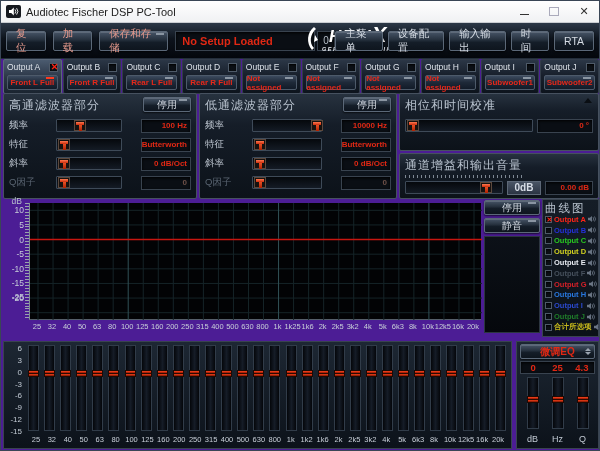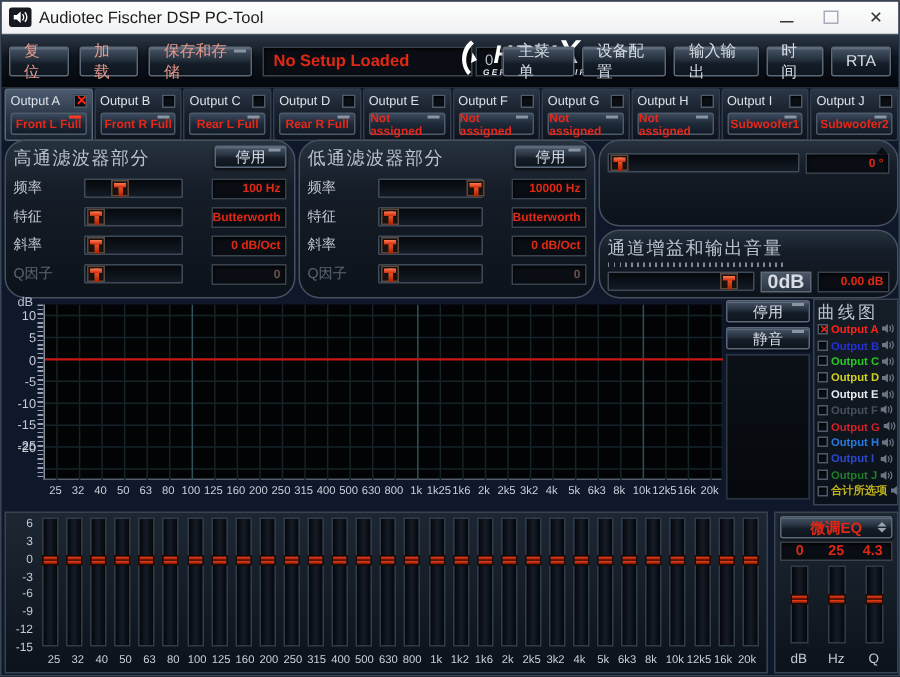--- a/index.html
+++ b/index.html
@@ -1,18 +1,18 @@
 <!DOCTYPE html>
 <html><head>
 <meta charset="utf-8">
 <style>
   * { margin:0; padding:0; box-sizing:border-box; }
   html,body { background:#2b2b2b; }
   body { font-family:"Liberation Sans", sans-serif; }
-  .app { position:relative; width:600px; height:451px; background:#0f172a; overflow:hidden;
+  .app { position:relative; width:600px; height:451px; background:#4c1d95; overflow:hidden;
          border:1px solid #3a4656; }
 
   
   .titlebar { position:absolute; left:0; top:0; width:100%; height:22px; background:linear-gradient(#ffffff,#f0f1f3);
               display:flex; align-items:center; gap:5px; padding-left:5px; border-bottom:1px solid #c9ccd1; }
   .appicon { width:15px; height:13px; background:#16191f; border-radius:2px; display:flex; align-items:center; justify-content:center; }
   .titletext { font-size:11px; color:#1c1c1c; }
   .wctrls { margin-left:auto; display:flex; height:100%; }
   .wbtn { width:30px; height:100%; display:flex; align-items:center; justify-content:center; position:relative; }
   .wbtn.min::after { content:''; width:9px; border-top:1px solid #333; margin-top:6px; }
@@ -56,21 +56,21 @@
         margin-left:auto; position:relative; flex:none; }
   .cb.on::after { content:'\2715'; position:absolute; left:1px; top:-1.5px; color:#ff2414; font-size:9px; font-weight:bold; }
   .chan { position:relative; height:15px; margin-top:2px; background:linear-gradient(180deg,#3c4a5e 0%,#1e2938 50%,#121b28 100%);
           border:1px solid #4d5a6a; border-radius:2px; display:flex; align-items:center; justify-content:center;
           color:#e6281a; font-size:8px; font-weight:bold; }
 
   
   .filters { position:absolute; left:2px; top:92px; width:596px; height:104px;
              display:grid; grid-template-columns:194px 198px 1fr; gap:2px; }
   .panel { background:linear-gradient(180deg,#27323f 0%,#151d28 30%,#0c1219 100%);
-           border:1px solid #46515f; border-radius:14px; padding:3px 5px; position:relative; }
+           border:1px solid #46515f; border-radius:2px; padding:3px 5px; position:relative; }
   .ptitle { font-size:12px; color:#b9c3cf; letter-spacing:1px; }
   .pdis { position:absolute; top:3px; right:5px; width:48px; height:15px; font-size:10px; }
   .frow { display:grid; grid-template-columns:28px 1fr 50px; gap:19px; align-items:center; height:15px; margin-top:4px; }
   .flab { font-size:9.5px; color:#c2cad4; }
   .frow.dis .flab { color:#5a6572; }
   .hslider { position:relative; height:13px; background:linear-gradient(180deg,#05080c,#141b25);
              border:1px solid #3e4a58; border-radius:1px; }
   .hthumb { position:absolute; top:0; bottom:0; width:12px; background:#171210; border:1px solid #5c483c; }
   .hthumb::before { content:''; position:absolute; left:4px; top:1px; width:3px; height:9px;
                     background:linear-gradient(180deg,#ff6a3a,#b02000); }
@@ -80,21 +80,21 @@
          color:#e02814; font-size:8px; font-weight:bold; }
   .frow.dis .val { color:#6e5048; }
   .rightcol { display:flex; flex-direction:column; gap:2px; }
   .phase-panel { height:58px; }
   .prow { display:grid; grid-template-columns:1fr 56px; gap:4px; align-items:center; height:15px; margin-top:4px; }
   .gain-panel { flex:1; }
   .ruler { width:62%; height:3px; margin-top:1px;
            background:repeating-linear-gradient(90deg,#7e8894 0 1px,transparent 1px 4px); }
   .grow { display:grid; grid-template-columns:1fr 34px 48px; gap:4px; align-items:center; height:15px; margin-top:2px; }
   .lvlbox { height:14px; background:linear-gradient(180deg,#4a5565,#2b3443); border:1px solid #5d6877;
-            color:#d7dde6; font-size:13px; font-weight:bold; display:flex; align-items:center; justify-content:center; }
+            color:#d7dde6; font-size:10px; font-weight:bold; display:flex; align-items:center; justify-content:center; }
   .collapse-ic { position:absolute; top:4px; right:6px; width:0; height:0;
                  border-left:4px solid transparent; border-right:4px solid transparent; border-bottom:5px solid #0a0e13; }
 
   
   .graph { position:absolute; left:2px; top:198px; width:596px; height:140px; }
   .yaxis { position:absolute; left:0; top:0; width:22px; height:126px; }
   .ylab { position:absolute; right:1px; width:20px; text-align:right; font-size:8.5px; color:#c6cdd8; }
   .yunit { position:absolute; right:3px; top:-3px; font-size:8.5px; color:#b8c0cc; }
   .yticks { position:absolute; left:22px; top:4px; width:4px; height:117px;
             background:repeating-linear-gradient(180deg,#99a2ad 0 1px,transparent 1px 2.93px); }
@@ -334,20 +334,21 @@
             <span class="flab">Q因子</span>
             <div class="hslider">
               <div class="hthumb" style="left: 2%;"></div>
             </div>
             <div class="sunken val">0</div>
           </div>
         </div>
     </div>
     <div class="rightcol">
       <div class="panel phase-panel">
+        <div class="ptitle">相位和时间校准</div>
         <span class="collapse-ic"></span>
         <div id="phaseRows">
             <div class="prow">
               <div class="hslider">
                 <div class="hthumb" style="left: 1%;"></div>
               </div>
               <div class="sunken val">0 °</div>
             </div>
           </div>
       </div>

